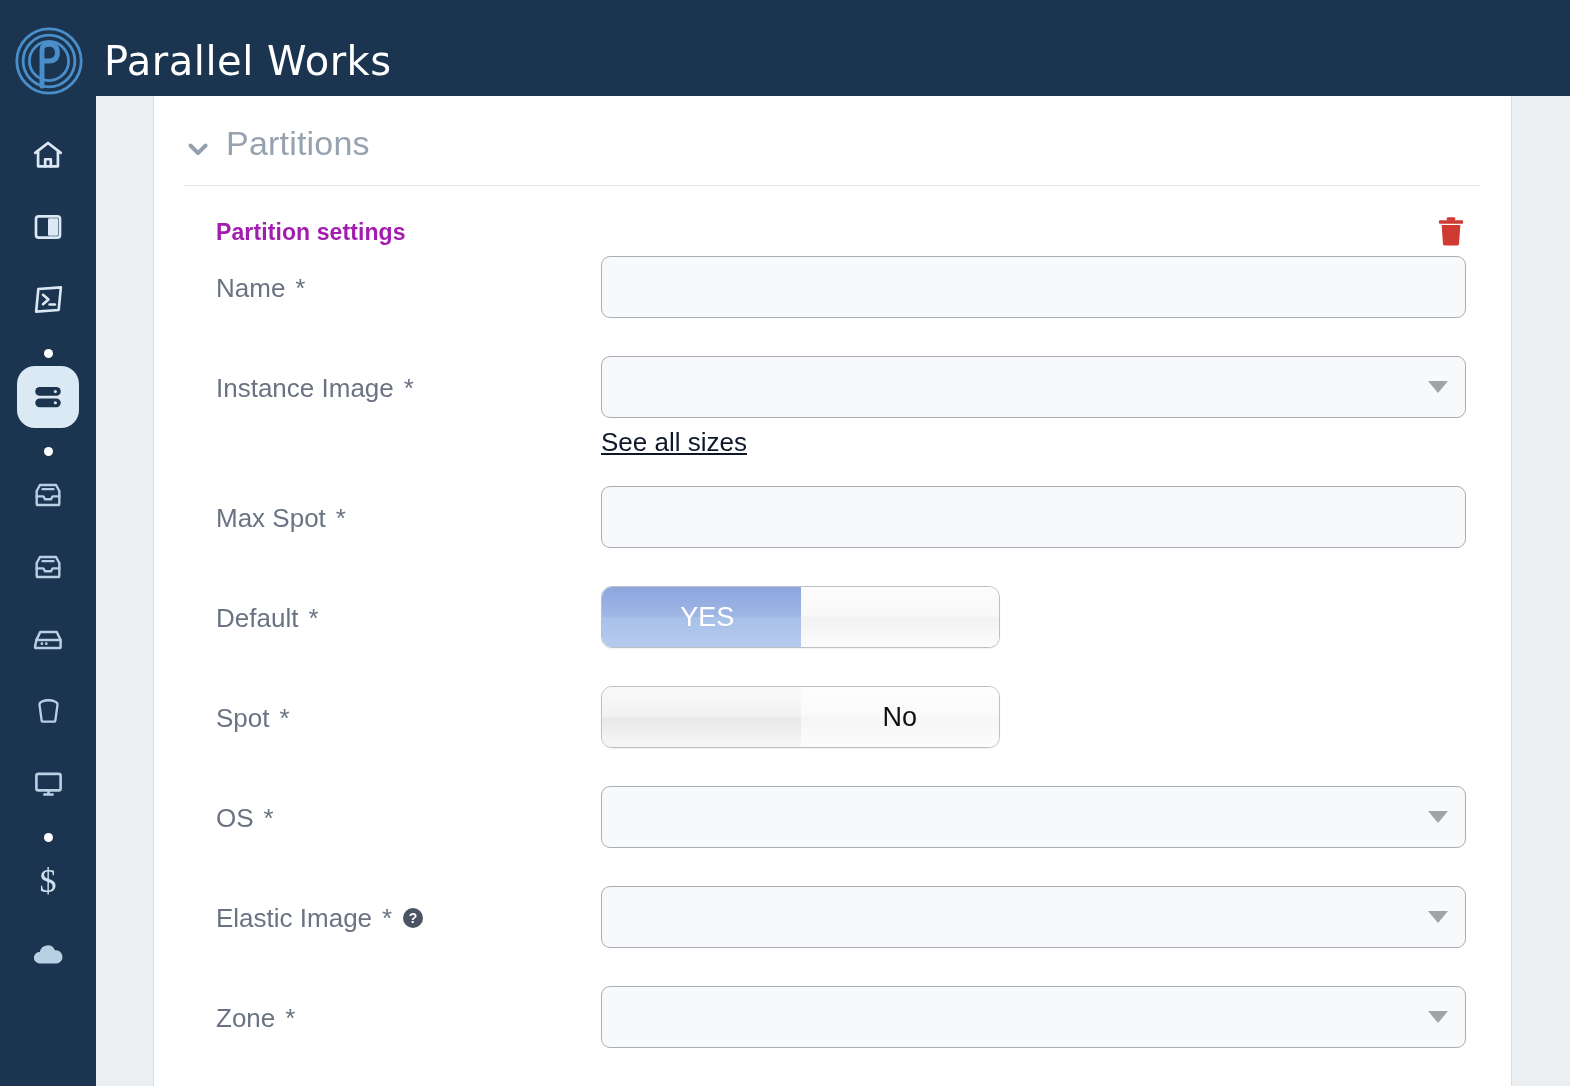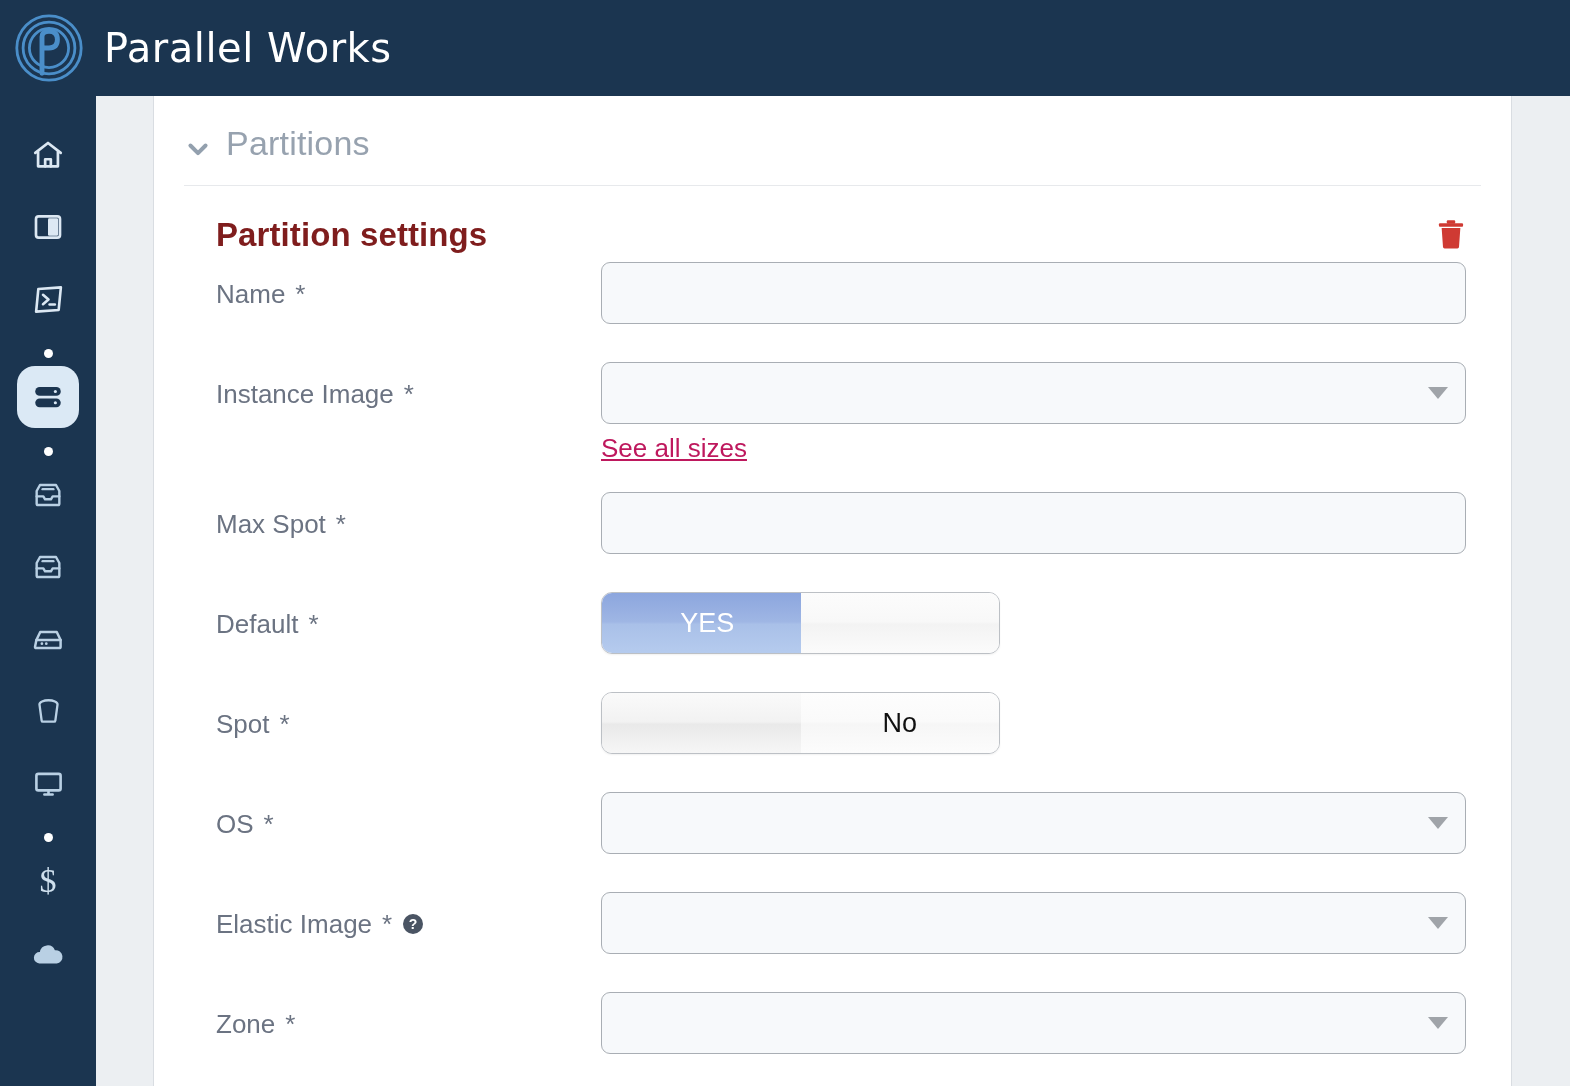--- a/index.html
+++ b/index.html
@@ -20,21 +20,21 @@
   }
 
   
   .topbar {
     position: absolute;
     top: 0; left: 0;
     width: 1570px;
     height: 96px;
     background: #1b3550;
     display: flex;
-    align-items: center;
+    align-items: flex-end;
     z-index: 5;
   }
   .brand {
     display: flex;
     align-items: center;
     margin-left: 14px;
   }
   .brand-logo {
     width: 70px; height: 70px;
     flex: none;
@@ -152,23 +152,23 @@
   }
 
   
   .settings-head {
     display: flex;
     align-items: center;
     justify-content: space-between;
     padding: 30px 15px 0 32px;
   }
   .settings-title {
-    font-size: 33px;
+    font-size: 23px;
     font-weight: 700;
-    color: #7f1d1d;
+    color: #a21caf;
     letter-spacing: 0.1px;
   }
   .trash-btn {
     background: none;
     border: none;
     cursor: pointer;
     padding: 0;
     display: flex;
     align-items: center;
   }
@@ -235,21 +235,21 @@
     transform: translateY(-50%);
     width: 0; height: 0;
     border-left: 10px solid transparent;
     border-right: 10px solid transparent;
     border-top: 12px solid #a0a4a9;
   }
   .link {
     display: inline-block;
     margin-top: 9px;
     font-size: 26px;
-    color: #be185d;
+    color: #0f172a;
     text-decoration: underline;
     cursor: pointer;
     line-height: 1.2;
   }
 
   
   .toggle {
     width: 399px;
     height: 62px;
     border-radius: 11px;

